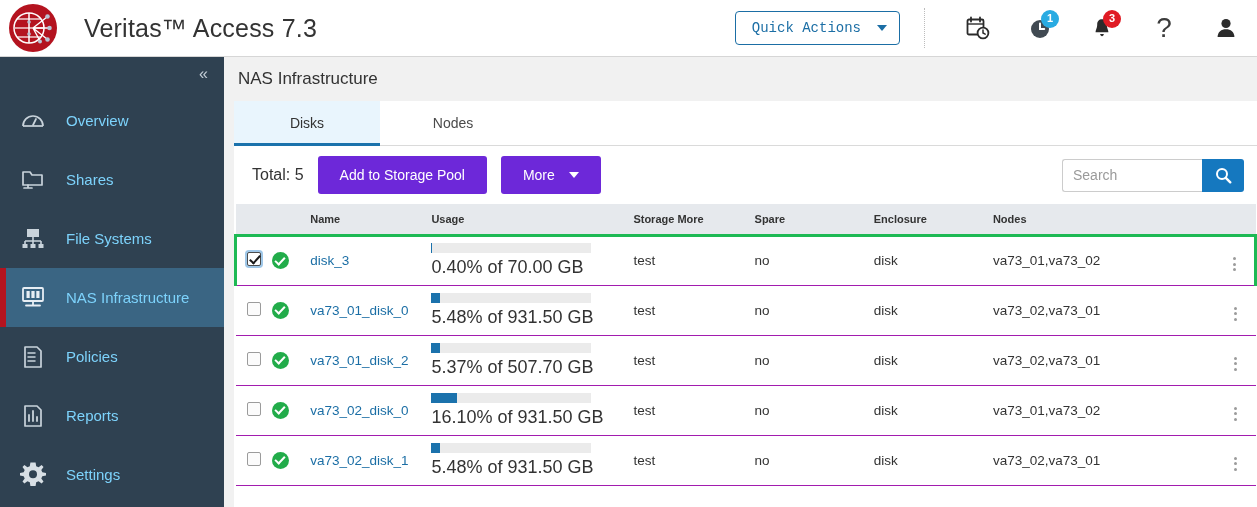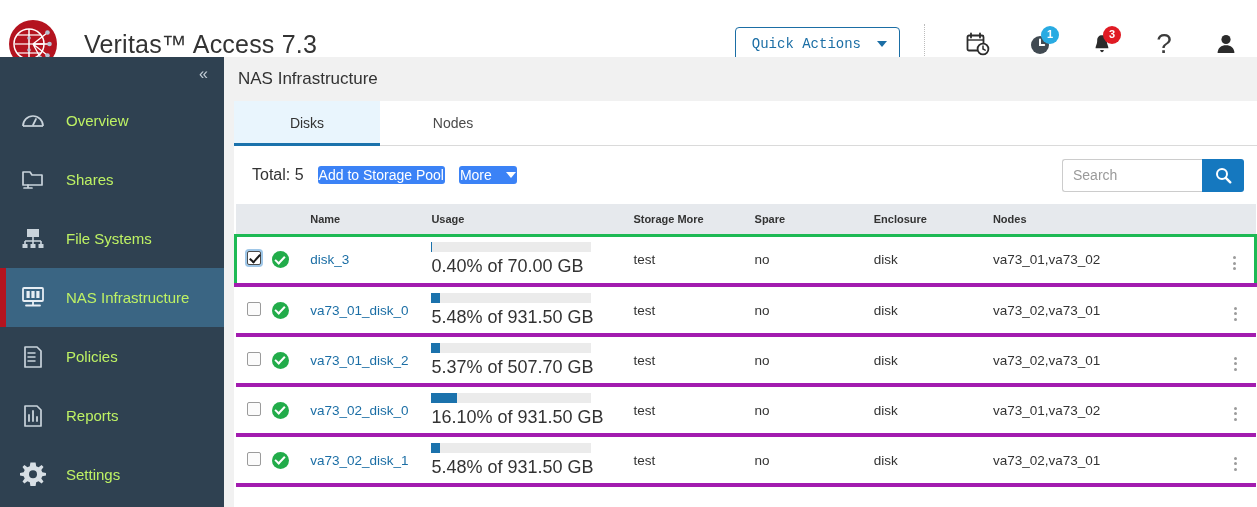--- a/index.html
+++ b/index.html
@@ -7,21 +7,21 @@
     margin: 0; padding: 0;
     width: 1257px; height: 507px;
     overflow: hidden;
     background: #ffffff;
     font-family: "Liberation Sans", sans-serif;
     -webkit-font-smoothing: antialiased;
   }
 
   
   #topbar {
-    position: absolute; left: 0; top: 16px;
+    position: absolute; left: 0; top: 0;
     width: 1257px; height: 57px;
     background: #ffffff;
     border-bottom: 1px solid #d6d6d6;
     display: flex; align-items: center;
   }
   #logo-wrap {
     width: 66px; height: 57px;
     display: flex; align-items: center; justify-content: center;
     flex: 0 0 66px;
   }
@@ -74,21 +74,21 @@
     position: absolute; left: 0; top: 57px;
     width: 224px; height: 450px;
     background: #2f4151;
   }
   #collapse-btn {
     height: 34px; display: flex; align-items: center; justify-content: flex-end;
     padding-right: 16px; color: #c3cdd6; font-size: 16px; cursor: pointer;
   }
   .side-item {
     height: 59px; display: flex; align-items: center;
-    color: #bef264; font-size: 15px; cursor: pointer; position: relative;
+    color: #7dd3fc; font-size: 15px; cursor: pointer; position: relative;
   }
   .side-item .side-ic {
     width: 66px; flex: 0 0 66px;
     display: flex; align-items: center; justify-content: center;
   }
   .side-item.active { background: #3a6583; }
   .side-item.active::before {
     content: ""; position: absolute; left: 0; top: 0;
     width: 6px; height: 100%; background: #b4131f;
   }
@@ -115,22 +115,22 @@
   }
   .tab.active { background: #e9f5fd; color: #333; }
   .tab.active::after {
     content: ""; position: absolute; left: 0; bottom: -1px;
     width: 100%; height: 3px; background: #1b72ac;
   }
 
   #toolbar { height: 58px; display: flex; align-items: center; padding: 0 0 0 18px; }
   #total-label { font-size: 16px; color: #333; margin-right: 14px; white-space: nowrap; }
   .btn-primary {
-    background: #3b82f6; color: #fff; border: none; border-radius: 3px;
-    height: 18px; font-size: 14px; padding: 0 1px; cursor: pointer;
+    background: #6d28d9; color: #fff; border: none; border-radius: 3px;
+    height: 38px; font-size: 14px; padding: 0 22px; cursor: pointer;
     font-family: "Liberation Sans", sans-serif; margin-right: 14px;
     display: flex; align-items: center; white-space: nowrap;
   }
   .btn-primary .caret-down {
     border-top-color: #ffffff; margin-left: 14px;
   }
   #search-wrap { margin-left: auto; margin-right: 13px; display: flex; height: 33px; }
   #search-input {
     width: 140px; height: 33px; border: 1px solid #cccccc; border-right: none;
     border-radius: 3px 0 0 3px; padding: 0 10px; font-size: 14px; color: #333;
@@ -145,21 +145,21 @@
 
   
   #tbl { width: 1023px; border-collapse: collapse; table-layout: fixed; }
   #tbl thead th {
     background: #e6e9ed; height: 31px; font-size: 11px; color: #333;
     font-weight: bold; text-align: left; padding: 0;
     border-bottom: 1px solid #d3d6da;
   }
   #tbl tbody td {
     height: 50px; font-size: 13.5px; color: #333; padding: 0;
-    border-bottom: 4px solid #a21caf; vertical-align: middle; margin-left: 44px;
+    border-bottom: 1px solid #a21caf; vertical-align: middle; margin-left: 44px;
   }
   tr.sel-row td { position: relative; }
   tr.sel-row td { border-top: 3px solid #1db954; border-bottom: 3px solid #1db954; }
   tr.sel-row td:first-child { border-left: 3px solid #1db954; }
   tr.sel-row td:last-child { border-right: 3px solid #1db954; }
 
   .col-chk { width: 36px; }
   .col-st  { width: 38px; }
   .col-name{ width: 120px; }
   .col-use { width: 200px; }

